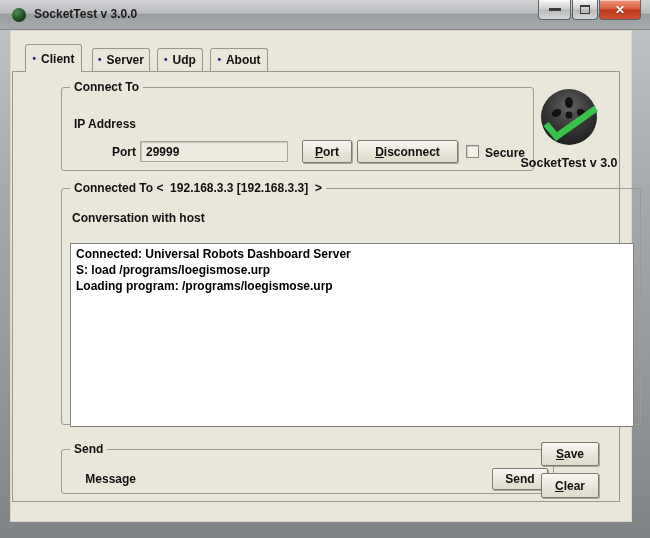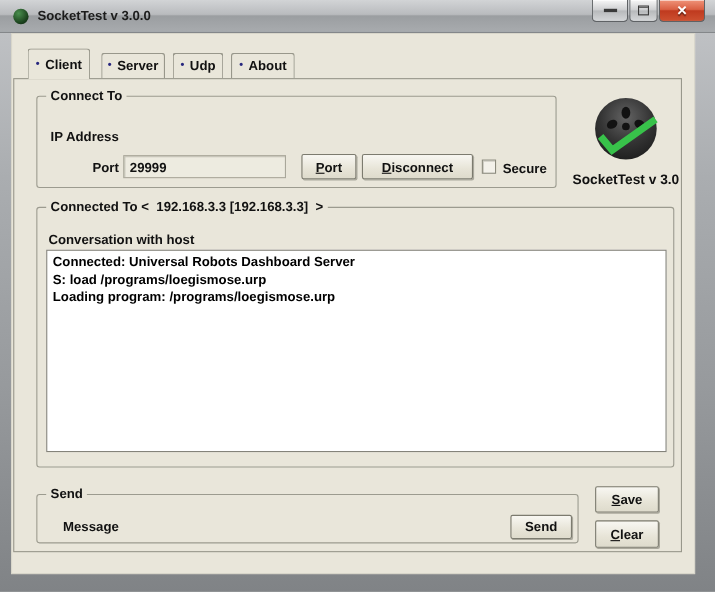--- a/index.html
+++ b/index.html
@@ -36,21 +36,21 @@
   .tab { position:absolute; background:#e9e6da; border:1px solid #98978b; border-bottom:none;
     border-radius:3px 3px 0 0; display:flex; align-items:center; justify-content:center; gap:5px;
     font-size:12px; font-weight:700; color:#111; }
   .tab .bullet { color:#26267e; font-size:10px; line-height:1; }
   .tab.active { top:14px; height:28px; z-index:3; }
   .tab.rest  { top:18px; height:23px; z-index:1; }
 
   .panel { position:absolute; left:2px; top:41px; width:608px; height:431px;
     border:1px solid #98978b; background:#e9e6da; z-index:2; }
 
-  .group { position:absolute; border:1px solid #9c9b8f; border-radius:3px; }
+  .group { position:absolute; border:1px solid #9c9b8f; border-radius:3px;margin-left:28px; }
   .gtitle { position:absolute; top:-8px; left:8px; background:#e9e6da; padding:0 4px;
     font-size:12px; font-weight:700; color:#111; white-space:pre; }
 
   .lbl { position:absolute; font-size:12px; font-weight:700; color:#111; }
 
   .field { position:absolute; background:#edebe0; border:1px solid #a9a79a;
     box-shadow:inset 1px 1px 0 rgba(125,123,110,.35);
     font-size:12px; font-weight:700; color:#111; display:flex; align-items:center; padding:0 5px; }
   .wfield { background:#fff; border:1px solid #6c6b63; box-shadow:none; }
 
@@ -136,21 +136,21 @@
         <circle cx="30" cy="27" r="3.5" fill="#121212"></circle>
         <ellipse cx="17.5" cy="25" rx="5" ry="3.8" transform="rotate(-28 17.5 25)" fill="#121212"></ellipse>
         <ellipse cx="42.5" cy="25" rx="5" ry="3.8" transform="rotate(28 42.5 25)" fill="#121212"></ellipse>
         <path d="M7 36 L17.5 48.5 L57 20.5" fill="none" stroke="#38c24a" stroke-width="6.5"></path>
       </svg>
       <div class="logo-caption" style="left:506px; top:84px; width:100px;text-align:center;">SocketTest v 3.0</div>
 
       <div class="group" style="left:20px; top:116px; width:580px; height:237px;">
         <span class="gtitle">Connected To &lt;  192.168.3.3 [192.168.3.3]  &gt;</span>
         <span class="lbl" style="left:10px; top:22px;">Conversation with host</span>
-        <div class="convo" style="left:8px; top:38px; width:564px; height:184px;">
+        <div class="convo" style="left:8px; top:54px; width:564px; height:184px;">
           <div>Connected: Universal Robots Dashboard Server</div>
           <div>S: load /programs/loegismose.urp</div>
           <div>Loading program: /programs/loegismose.urp</div>
         </div>
       </div>
 
       <div class="group" style="left:20px; top:377px; width:493px; height:45px;">
         <span class="gtitle">Send</span>
         <span class="lbl" style="left:16px; top:22px; width:58px; text-align:right;">Message</span>
         <div class="btn" style="left:430px; top:18px; width:56px; height:22px;">Send</div>

